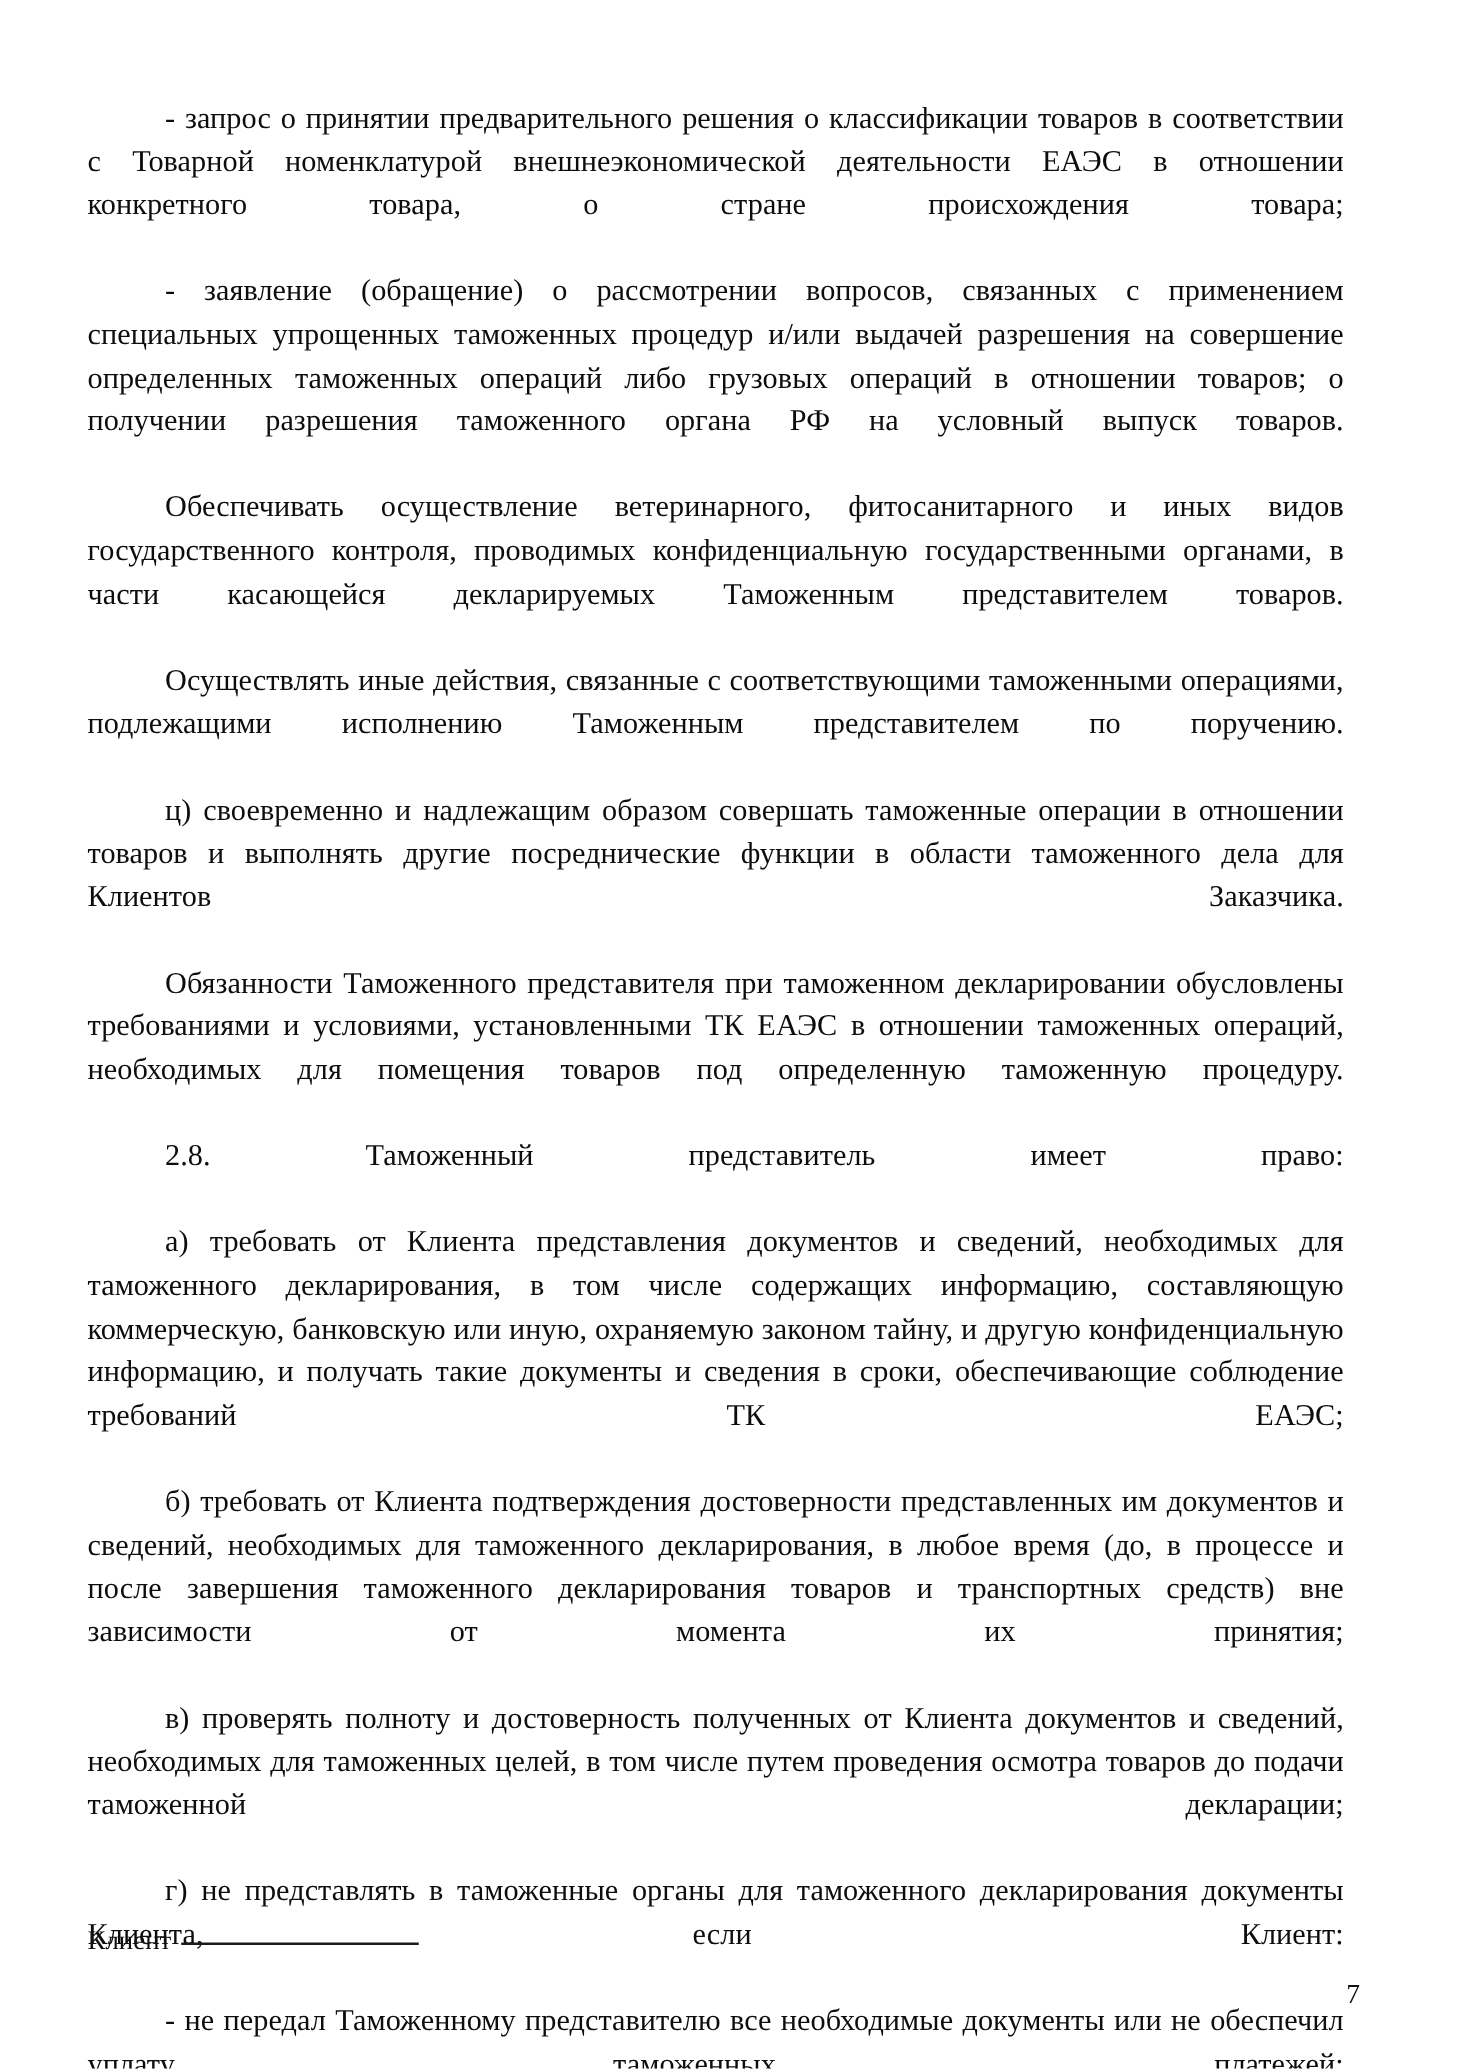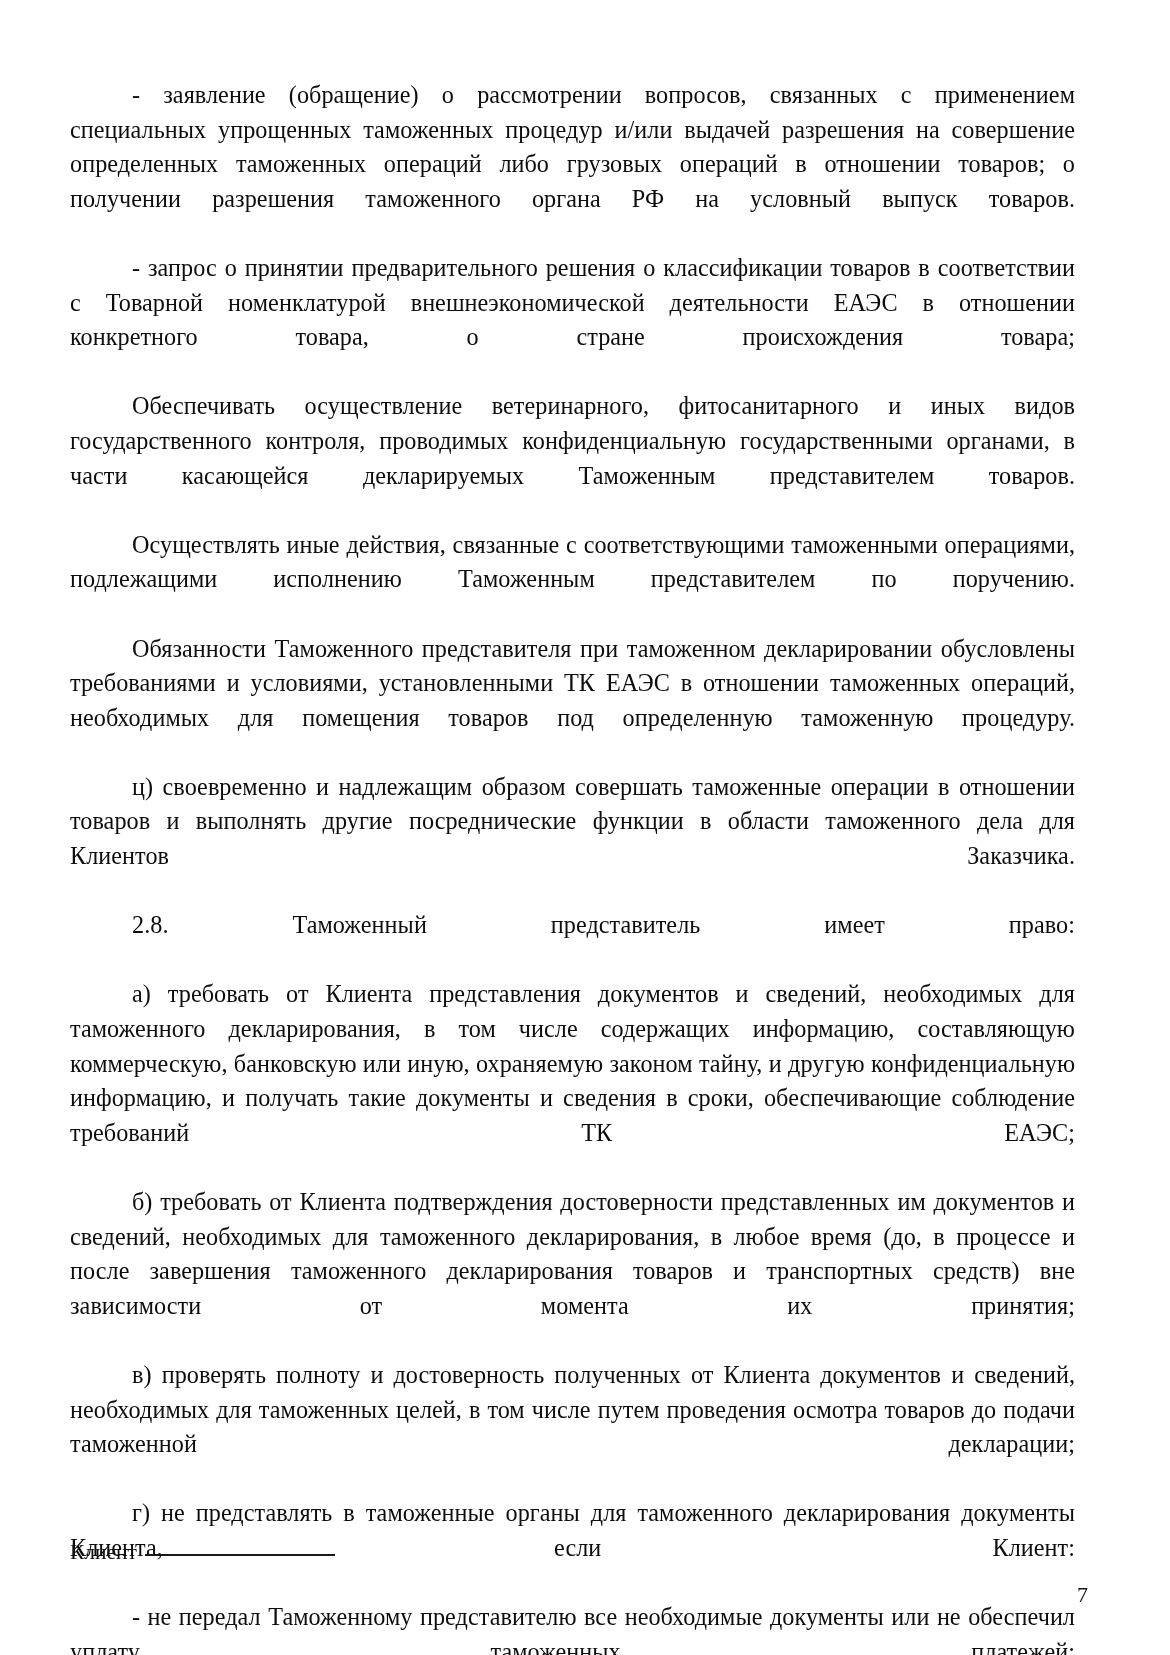--- a/index.html
+++ b/index.html
@@ -82,26 +82,26 @@
     line-height: 26px;
     color: #111111;
   }
 </style>
 </head>
 <body>
 
 <div class="page">
 
   <div class="content">
+    <p class="para">- запрос о принятии предварительного решения о классификации товаров в соответствии с Товарной номенклатурой внешнеэкономической деятельности ЕАЭС в отношении конкретного товара, о стране происхождения товара;</p>
     <p class="para">- заявление (обращение) о рассмотрении вопросов, связанных с применением специальных упрощенных таможенных процедур и/или выдачей разрешения на совершение определенных таможенных операций либо грузовых операций в отношении товаров; о получении разрешения таможенного органа РФ на условный выпуск товаров.</p>
-    <p class="para">- запрос о принятии предварительного решения о классификации товаров в соответствии с Товарной номенклатурой внешнеэкономической деятельности ЕАЭС в отношении конкретного товара, о стране происхождения товара;</p>
     <p class="para">Обеспечивать осуществление ветеринарного, фитосанитарного и иных видов государственного контроля, проводимых конфиденциальную государственными органами, в части касающейся декларируемых Таможенным представителем товаров.</p>
     <p class="para">Осуществлять иные действия, связанные с соответствующими таможенными операциями, подлежащими исполнению Таможенным представителем по поручению.</p>
+    <p class="para">ц) своевременно и надлежащим образом совершать таможенные операции в отношении товаров и выполнять другие посреднические функции в области таможенного дела для Клиентов Заказчика.</p>
     <p class="para">Обязанности Таможенного представителя при таможенном декларировании обусловлены требованиями и условиями, установленными ТК ЕАЭС в отношении таможенных операций, необходимых для помещения товаров под определенную таможенную процедуру.</p>
-    <p class="para">ц) своевременно и надлежащим образом совершать таможенные операции в отношении товаров и выполнять другие посреднические функции в области таможенного дела для Клиентов Заказчика.</p>
     <p class="para">2.8. Таможенный представитель имеет право:</p>
     <p class="para">а) требовать от Клиента представления документов и сведений, необходимых для таможенного декларирования, в том числе содержащих информацию, составляющую коммерческую, банковскую или иную, охраняемую законом тайну, и другую конфиденциальную информацию, и получать такие документы и сведения в сроки, обеспечивающие соблюдение требований ТК ЕАЭС;</p>
     <p class="para">б) требовать от Клиента подтверждения достоверности представленных им документов и сведений, необходимых для таможенного декларирования, в любое время (до, в процессе и после завершения таможенного декларирования товаров и транспортных средств) вне зависимости от момента их принятия;</p>
     <p class="para">в) проверять полноту и достоверность полученных от Клиента документов и сведений, необходимых для таможенных целей, в том числе путем проведения осмотра товаров до подачи таможенной декларации;</p>
     <p class="para">г) не представлять в таможенные органы для таможенного декларирования документы Клиента, если Клиент:</p>
     <p class="para">- не передал Таможенному представителю все необходимые документы или не обеспечил уплату таможенных платежей;</p>
 
   </div>
 
   <div class="signatures">

